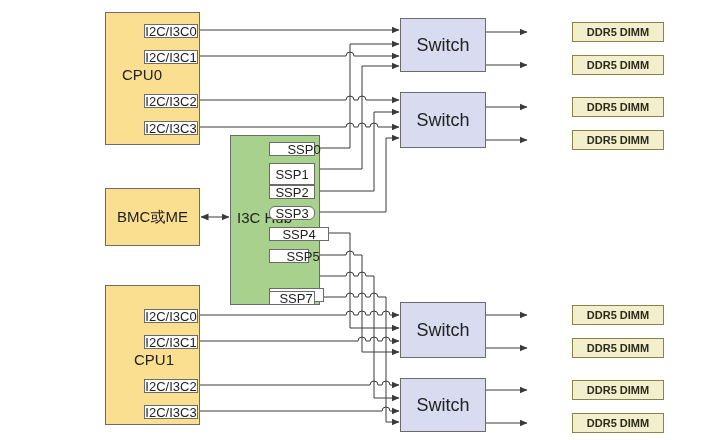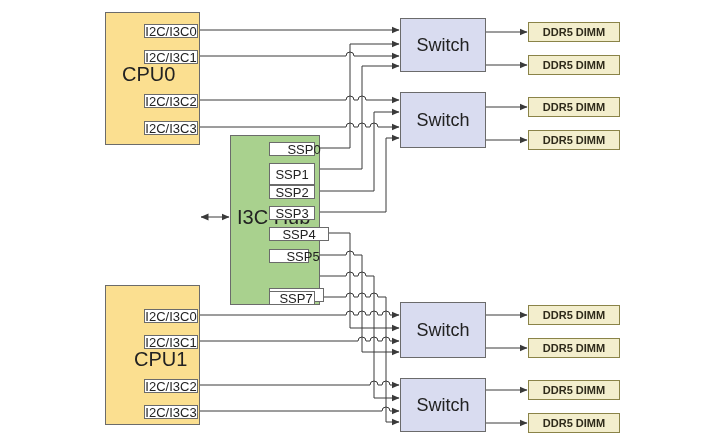--- a/index.html
+++ b/index.html
@@ -7,25 +7,25 @@
        font-family:"Liberation Sans","DejaVu Sans",sans-serif;color:#222;}
   .stage{position:absolute;inset:0;}
   svg.wires{position:absolute;left:0;top:0;}
   svg.wires path{stroke:var(--wire,#3a3a3a);stroke-width:1;fill:none;}
   #arr path{fill:var(--wire,#3a3a3a);stroke:none;}
   .box{position:absolute;box-sizing:border-box;border:1px solid var(--box-border,#6b6b6b);}
   .cpu,.bmc{background:var(--cpu-fill,#fbdf90);}
   .hub{background:var(--hub-fill,#a9d18e);}
   .switch{background:var(--switch-fill,#d9dcf0);display:flex;align-items:center;justify-content:center;font-size:18px;}
   .dimm{background:var(--dimm-fill,#f3eecd);border-color:var(--dimm-border,#8a8348);
-        display:flex;align-items:center;justify-content:center;font-size:11px;font-weight:600;color:#2e2a1a;}
+        display:flex;align-items:center;justify-content:center;font-size:11px;font-weight:600;color:#2e2a1a;margin-left:44px;}
   .bmc{display:flex;align-items:center;justify-content:center;font-size:15px;}
   .port{position:absolute;box-sizing:border-box;background:#fff;border:1px solid var(--box-border,#6b6b6b);
         display:flex;align-items:center;justify-content:center;font-size:13px;white-space:nowrap;}
-  .blocklabel{position:absolute;font-size:20px;line-height:17px;}
+  .blocklabel{position:absolute;font-size:15px;line-height:17px;}
 </style>
 </head>
 <body>
 
 <div class="stage">
 
   <svg class="wires" width="720" height="440" viewBox="0 0 720 440">
     <defs>
       <marker id="arr" markerWidth="8" markerHeight="8" refX="7.5" refY="4" orient="auto-start-reverse">
         <path d="M0,0.5 L8,4 L0,7.5 Z"></path>
@@ -64,35 +64,38 @@
   </svg>
 
   <div class="box cpu" style="left:105px;top:12px;width:95px;height:133px;">
     <div class="blocklabel" style="left:16px;top:53px;">CPU0</div>
     <div class="port" style="left:38px;top:11px;width:54px;height:14px;">I2C/I3C0</div>
     <div class="port" style="left:38px;top:37px;width:54px;height:14px;">I2C/I3C1</div>
     <div class="port" style="left:38px;top:81px;width:54px;height:14px;">I2C/I3C2</div>
     <div class="port" style="left:38px;top:108px;width:54px;height:14px;">I2C/I3C3</div>
   </div>
 
+  <div class="box bmc" style="left:105px;top:188px;width:95px;height:58px;">
+    <span>BMC或ME</span>
+  </div>
 
   <div class="box cpu" style="left:105px;top:285px;width:95px;height:140px;">
     <div class="blocklabel" style="left:28px;top:65px;">CPU1</div>
     <div class="port" style="left:38px;top:23px;width:54px;height:14px;">I2C/I3C0</div>
     <div class="port" style="left:38px;top:49px;width:54px;height:14px;">I2C/I3C1</div>
     <div class="port" style="left:38px;top:93px;width:54px;height:14px;">I2C/I3C2</div>
     <div class="port" style="left:38px;top:119px;width:54px;height:14px;">I2C/I3C3</div>
   </div>
 
   <div class="box hub" style="left:230px;top:135px;width:90px;height:170px;">
     <div class="blocklabel" style="left:6px;top:73px;">I3C Hub</div>
     <div class="port" style="left:38px;top:6px;width:46px;height:14px;padding-left:24px;">SSP0</div>
     <div class="port" style="left:38px;top:27px;width:46px;height:22px;">SSP1</div>
     <div class="port" style="left:38px;top:49px;width:46px;height:14px;">SSP2</div>
-    <div class="port" style="left:38px;top:70px;width:46px;height:14px;">SSP3</div>
+    <div class="port" style="left:38px;top:70px;width:46px;height:14px;border-radius:6px;">SSP3</div>
     <div class="port" style="left:38px;top:91px;width:60px;height:14px;">SSP4</div>
     <div class="port" style="left:38px;top:113px;width:40px;height:14px;padding-left:28px;">SSP5</div>
     <div class="port" style="left:38px;top:132px;width:55px;height:14px;margin-top:20px;">SSP6</div>
     <div class="port" style="left:38px;top:155px;width:46px;height:14px;padding-left:8px;">SSP7</div>
   </div>
 
   <div class="box switch" style="left:400px;top:18px;width:86px;height:54px;">
     <span>Switch</span>
   </div>
   <div class="box switch" style="left:400px;top:92px;width:86px;height:56px;">

